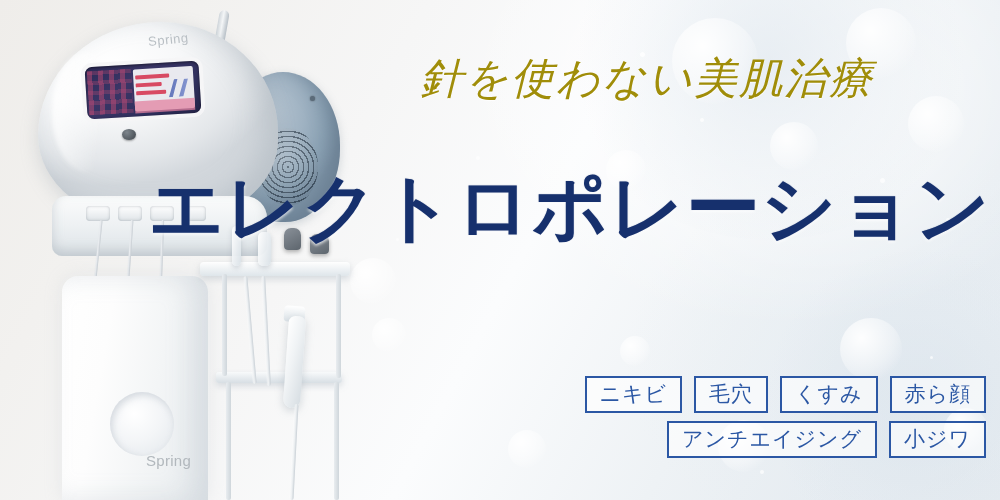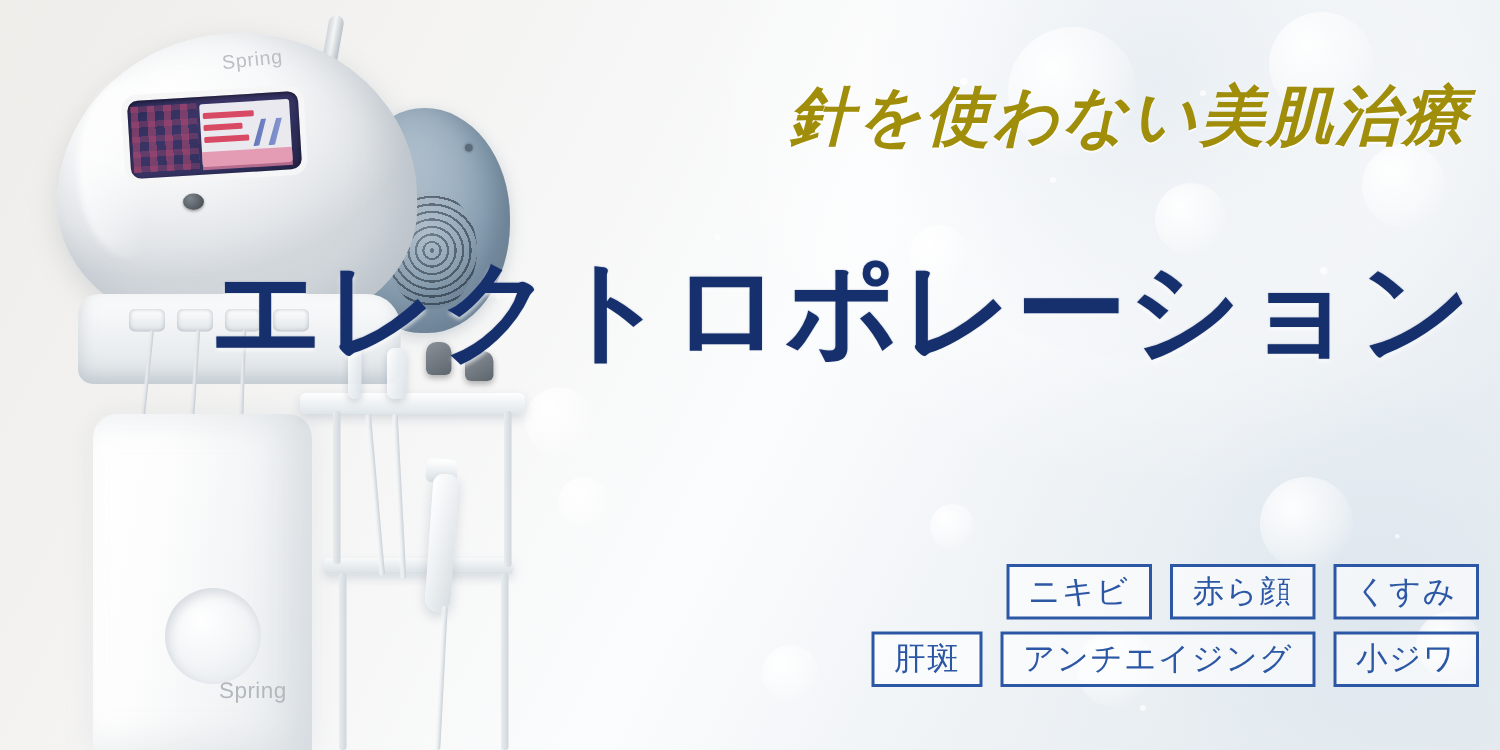--- a/index.html
+++ b/index.html
@@ -192,35 +192,35 @@
   .wand-tip {
     position:absolute; left:284px; top:306px; width:21px; height:16px;
     border-radius:4px;
     background:linear-gradient(180deg,#ffffff,#dbe2e7);
     transform:rotate(4deg);
   }
 
   
   .headline {
     position:absolute; left:420px; top:57px; width:560px;
-    text-align:right;
+    text-align:left;
     font-family:"DejaVu Serif", "Liberation Serif", serif;
     font-style:italic;
-    font-weight:700;
+    font-weight:400;
     font-size:43px;
     line-height:1.0;
     letter-spacing:2px;
     color:#a08d09;
     text-shadow:0 1px 1px rgba(255,255,255,0.85);
     white-space:nowrap;
   }
 
   .title {
     position:absolute; left:140px; top:170px; width:860px;
-    text-align:left;
+    text-align:center;
     font-family:"DejaVu Serif", "Liberation Serif", serif;
     font-weight:700;
     font-size:74px;
     line-height:1.0;
     letter-spacing:1px;
     color:#16306d;
     text-shadow:0 2px 3px rgba(255,255,255,0.7), 0 0 1px rgba(22,48,109,0.5);
     white-space:nowrap;
   }
 
@@ -345,23 +345,23 @@
     <div class="tube" style="left:264px; top:276px; height:110px; transform:rotate(-3deg);"></div>
     <div class="tube" style="left:292px; top:404px; height:96px; transform:rotate(3deg);"></div>
   </div>
 
   <div class="headline">針を使わない美肌治療</div>
   <div class="title">エレクトロポレーション</div>
 
   <div class="tags">
     <div class="tag-row">
       <div class="tag">ニキビ</div>
+      <div class="tag">毛穴</div>
+      <div class="tag">くすみ</div>
       <div class="tag">赤ら顔</div>
-      <div class="tag">くすみ</div>
     </div>
     <div class="tag-row">
-      <div class="tag">肝斑</div>
       <div class="tag">アンチエイジング</div>
       <div class="tag">小ジワ</div>
     </div>
   </div>
 
 </div>
 
 </body></html>

